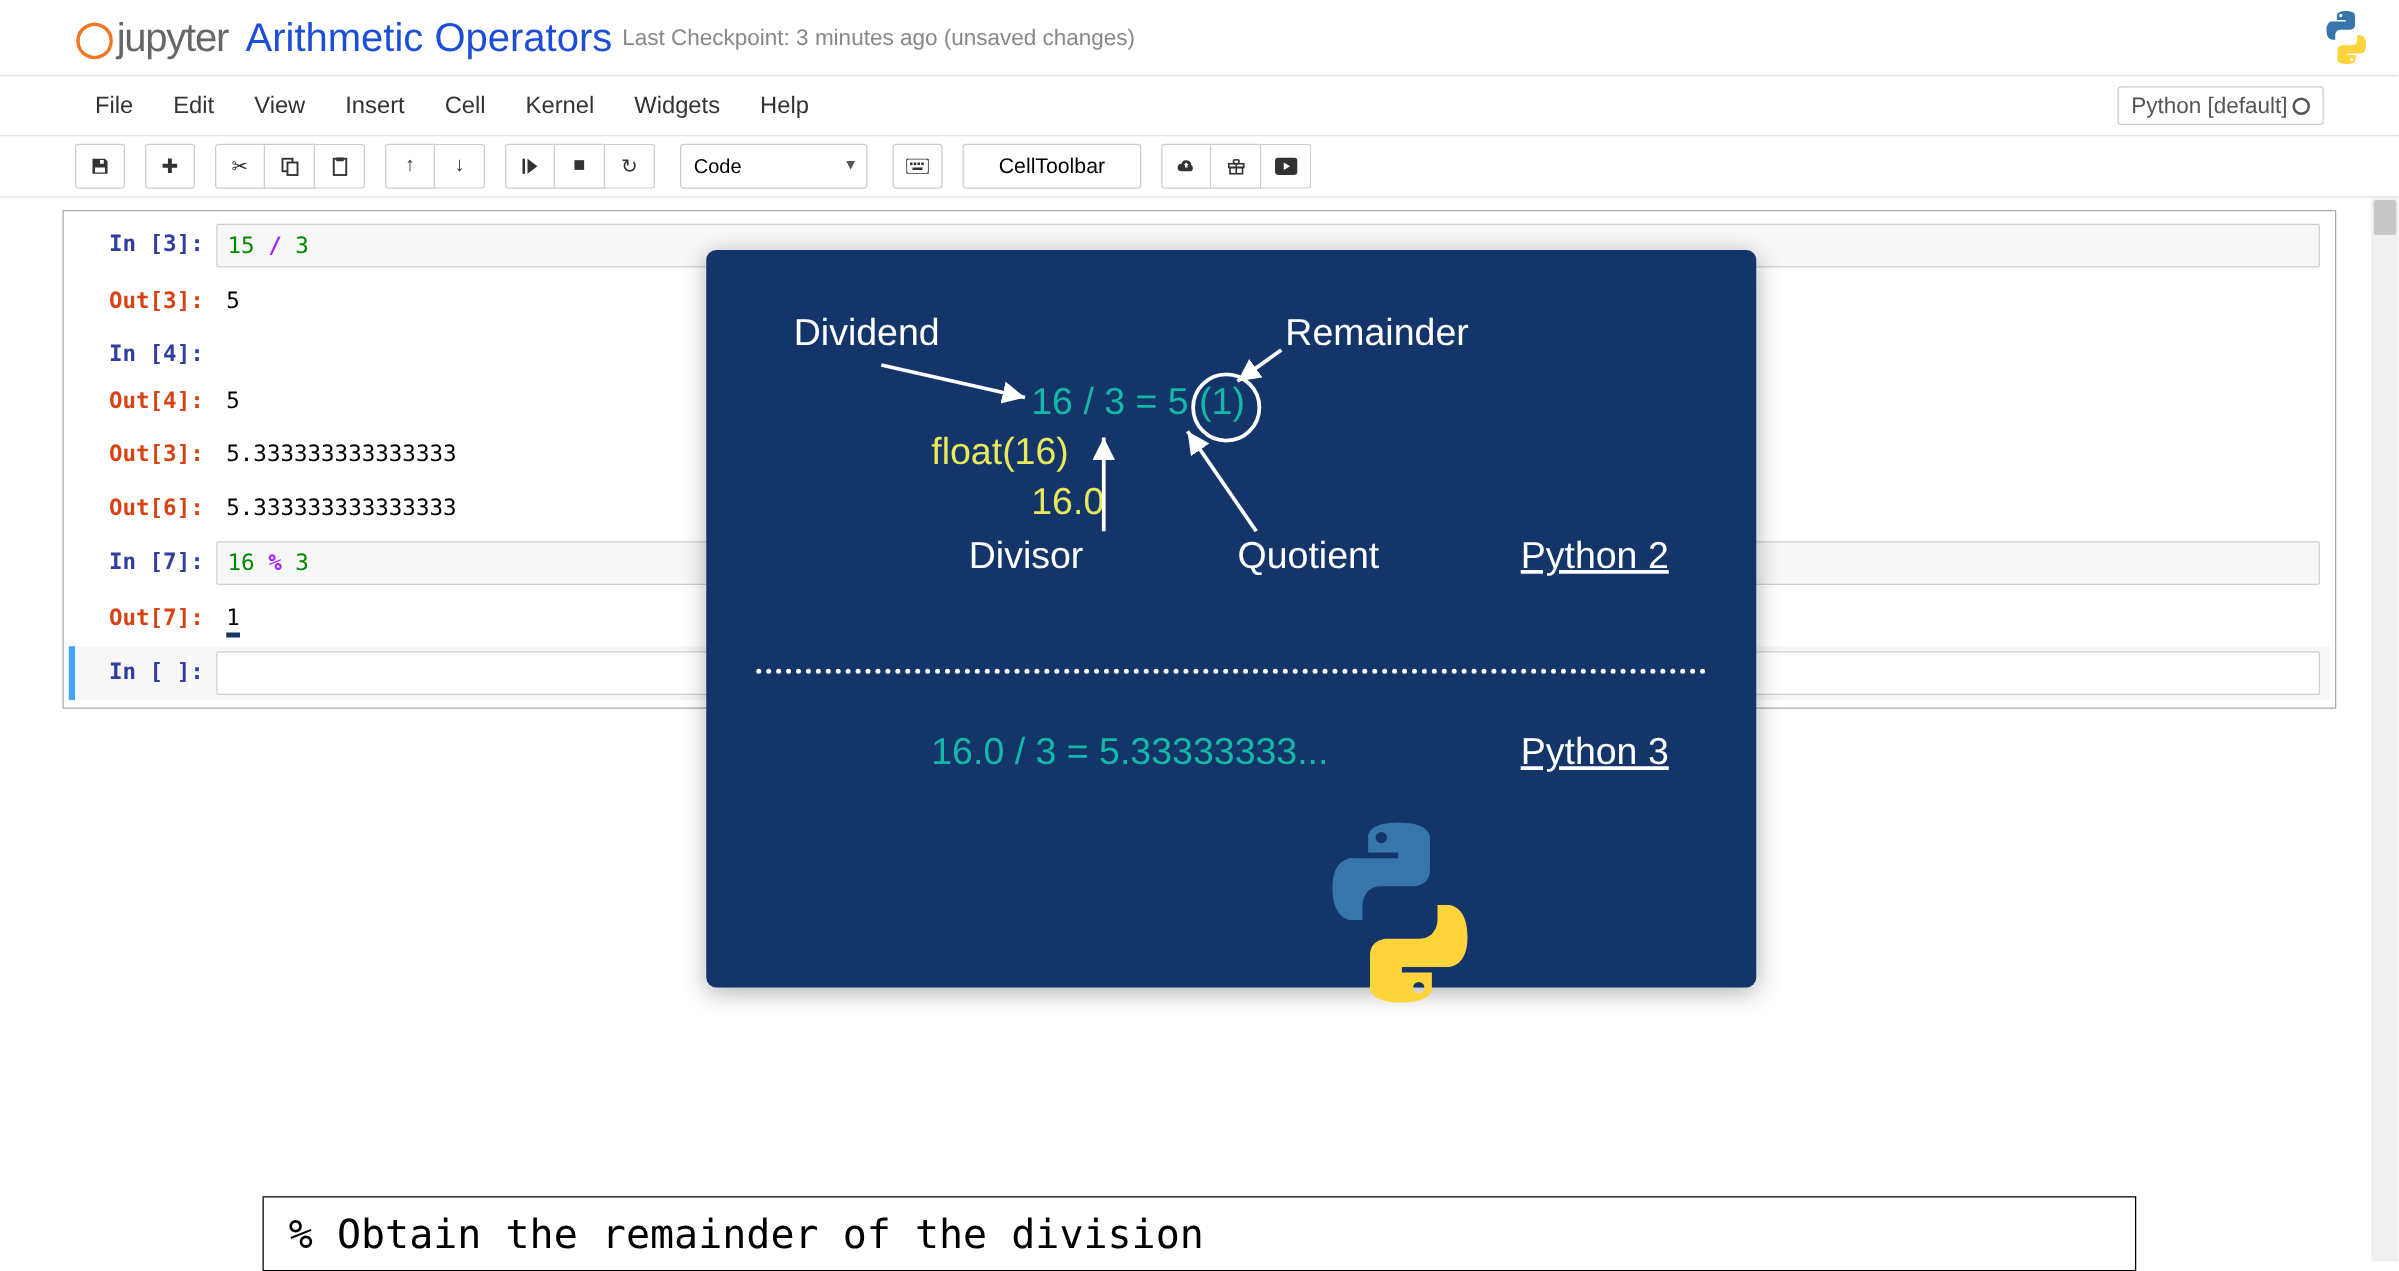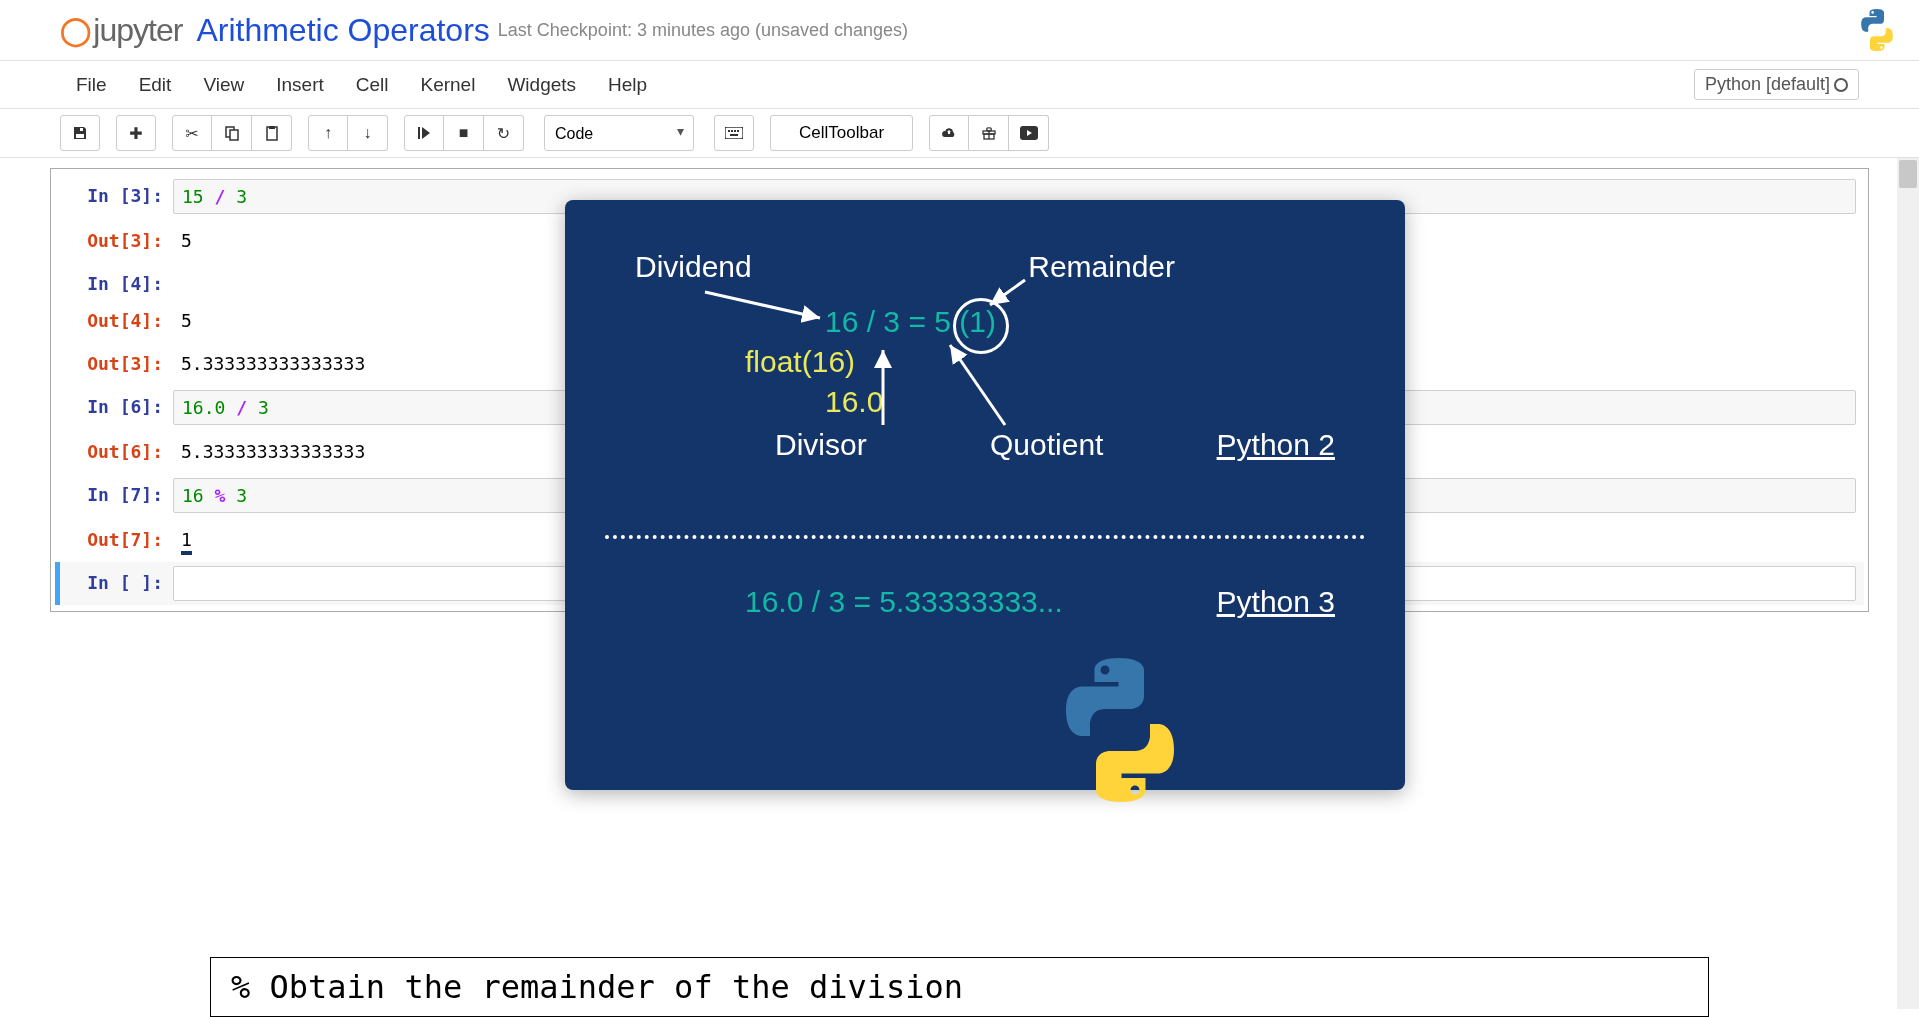--- a/index.html
+++ b/index.html
@@ -210,26 +210,20 @@
       <div class="cell">
         <div class="prompt out">Out[4]:</div>
         <div class="cell-content">
           <div class="output-area">5</div>
         </div>
       </div>
       <div class="cell">
         <div class="prompt out">Out[3]:</div>
         <div class="cell-content">
           <div class="output-area">5.333333333333333</div>
-        </div>
-      </div>
-      <div class="cell">
-        <div class="prompt in">In [6]:</div>
-        <div class="cell-content">
-          <div class="input-area"><span class="code-num">16.0</span><span> </span><span class="code-op">/</span><span> </span><span class="code-num">3</span></div>
         </div>
       </div>
       <div class="cell">
         <div class="prompt out">Out[6]:</div>
         <div class="cell-content">
           <div class="output-area">5.333333333333333</div>
         </div>
       </div>
       <div class="cell">
         <div class="prompt in">In [7]:</div>

